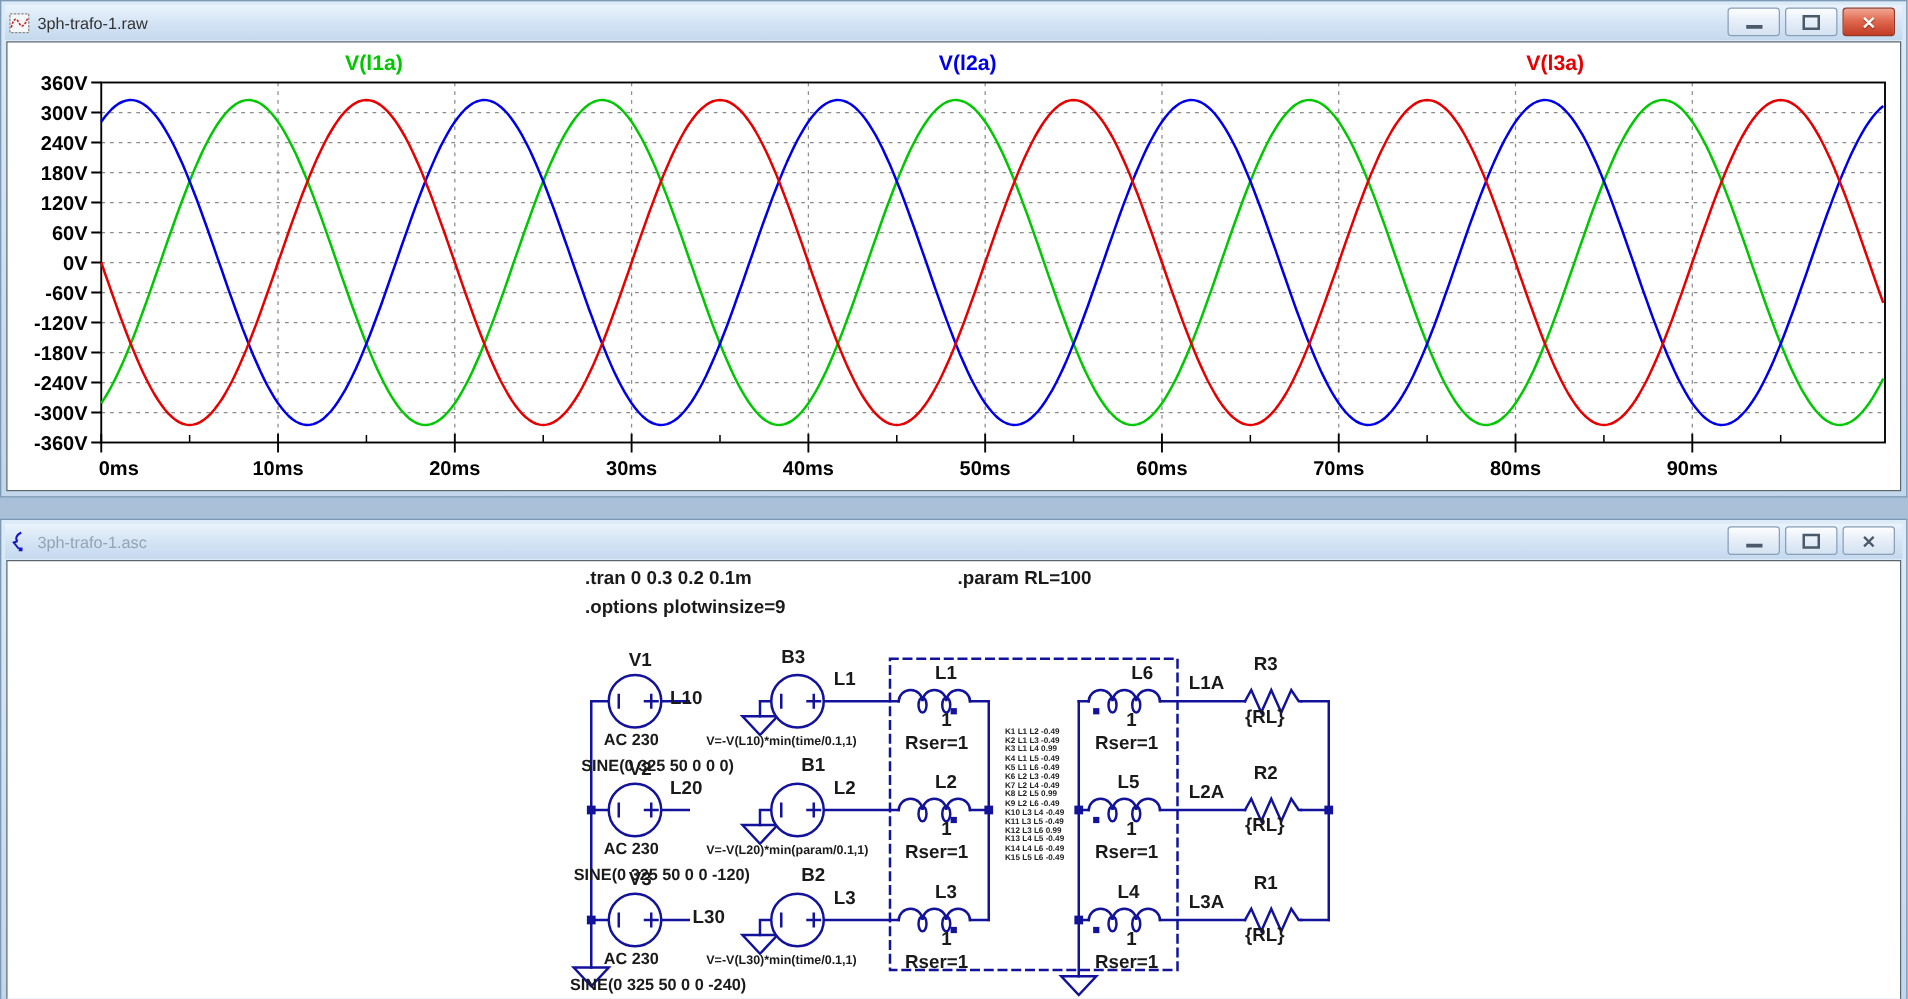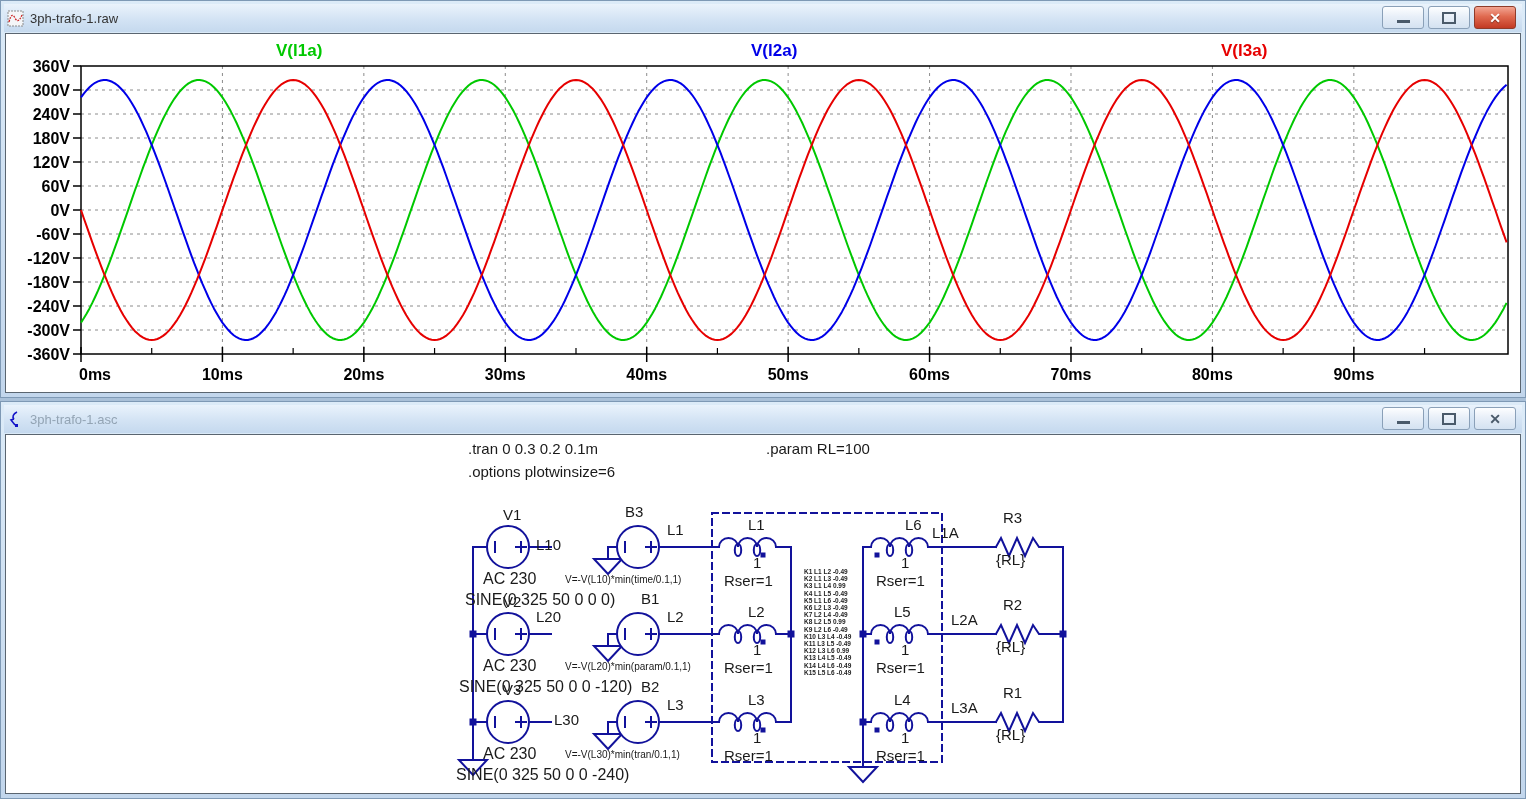--- a/index.html
+++ b/index.html
@@ -1,20 +1,20 @@
 <!DOCTYPE html>
 <html><head>
 <meta charset="utf-8">
 <style>
   html,body{margin:0;padding:0;}
   body{width:1526px;height:799px;overflow:hidden;background:#a9c0d8;
        font-family:"Liberation Sans",sans-serif;}
   .window{box-sizing:border-box;background:linear-gradient(#dcebf8,#c2d6ec);
           border:1px solid #7e99b5;padding:3px;position:relative;}
-  #win1{height:398px;margin-bottom:3px;}
+  #win1{height:398px;margin-bottom:17px;}
   #win2{height:398px;}
   .titlebar{height:28px;display:flex;align-items:center;position:relative;z-index:3;
             background:linear-gradient(#eaf3fc,#d3e3f4 55%,#c5d9ee);}
   .title-text{font-size:13px;margin-left:6px;color:#333;}
   .inactive .title-text{color:#93a4b4;}
   .win-icon{width:17px;height:17px;margin-left:3px;flex:0 0 auto;}
   .btns{position:absolute;right:6px;top:2px;display:flex;gap:4px;}
   .wbtn{width:40px;height:21px;border:1px solid #8aa0b8;border-radius:3px;
         background:linear-gradient(#fdfeff,#e8eff8 45%,#d4e2f1);
         display:flex;align-items:center;justify-content:center;cursor:pointer;}
@@ -22,23 +22,23 @@
   .glyph-min{width:13px;height:3px;background:#4a5a6a;margin-top:7px;}
   .glyph-max{width:10px;height:8px;border:2px solid #4a5a6a;}
   .glyph-x{font-size:14px;font-weight:bold;color:#4a5a6a;line-height:1;}
   .close-active .glyph-x{color:#fff;text-shadow:0 1px 1px #7c2213;}
   .client{position:absolute;left:4px;right:4px;top:32px;bottom:4px;background:#fff;
           border:1px solid #5a6570;overflow:hidden;}
   #plot-svg{display:block;}
   .tick{font:bold 16px "Liberation Sans",sans-serif;fill:#000;}
   .tracelabel{font:bold 17px "Liberation Sans",sans-serif;}
   
-  .s{position:absolute;z-index:2;white-space:nowrap;color:#1a1a1a;font-weight:normal;}
+  .s{position:absolute;z-index:2;white-space:nowrap;color:#1a1a1a;font-weight:bold;}
   .lbl{font-size:15px;}
-  .val{font-size:16px;}
+  .val{font-size:13px;}
   .expr{font-size:10px;}
   #kblock{position:absolute;left:803px;top:166px;z-index:2;}
   .kline{font-size:6.5px;line-height:7.2px;color:#222;font-weight:bold;white-space:nowrap;}
   #schem-svg{position:absolute;left:0;top:0;z-index:1;}
 </style>
 </head>
 <body>
 
 <div class="window" id="win1">
   <div class="titlebar">
@@ -234,36 +234,36 @@
       <rect x="759.5" y="237.5" width="5" height="5"></rect>
       <rect x="759.5" y="325.5" width="5" height="5"></rect>
       <rect x="873.5" y="150.5" width="5" height="5"></rect>
       <rect x="873.5" y="237.5" width="5" height="5"></rect>
       <rect x="873.5" y="325.5" width="5" height="5"></rect>
     </g>
   </svg>
 
   <span class="s lbl" style="left:467px;top:38px">.tran 0 0.3 0.2 0.1m</span>
   <span class="s lbl" style="left:765px;top:38px">.param RL=100</span>
-  <span class="s lbl" style="left:467px;top:61px">.options plotwinsize=6</span>
+  <span class="s lbl" style="left:467px;top:61px">.options plotwinsize=9</span>
 
   <span class="s lbl" style="left:502px;top:104px">V1</span>
   <span class="s lbl" style="left:535px;top:134px">L10</span>
   <span class="s val" style="left:482px;top:168px">AC 230</span>
   <span class="s val" style="left:464px;top:189px">SINE(0 325 50 0 0 0)</span>
   <span class="s lbl" style="left:624px;top:101px">B3</span>
   <span class="s lbl" style="left:666px;top:119px">L1</span>
   <span class="s expr" style="left:564px;top:172px">V=-V(L10)*min(time/0.1,1)</span>
   <span class="s lbl" style="left:747px;top:114px">L1</span>
   <span class="s lbl" style="left:752px;top:152px">1</span>
   <span class="s lbl" style="left:723px;top:170px">Rser=1</span>
   <span class="s lbl" style="left:904px;top:114px">L6</span>
   <span class="s lbl" style="left:900px;top:152px">1</span>
   <span class="s lbl" style="left:875px;top:170px">Rser=1</span>
-  <span class="s lbl" style="left:931px;top:122px">L1A</span>
+  <span class="s lbl" style="left:950px;top:122px">L1A</span>
   <span class="s lbl" style="left:1002px;top:107px">R3</span>
   <span class="s lbl" style="left:995px;top:149px">{RL}</span>
 
   <span class="s lbl" style="left:502px;top:191px">V2</span>
   <span class="s lbl" style="left:535px;top:206px">L20</span>
   <span class="s val" style="left:482px;top:255px">AC 230</span>
   <span class="s val" style="left:458px;top:276px">SINE(0 325 50 0 0 -120)</span>
   <span class="s lbl" style="left:640px;top:188px">B1</span>
   <span class="s lbl" style="left:666px;top:206px">L2</span>
   <span class="s expr" style="left:564px;top:259px">V=-V(L20)*min(param/0.1,1)</span>
@@ -276,21 +276,21 @@
   <span class="s lbl" style="left:950px;top:209px">L2A</span>
   <span class="s lbl" style="left:1002px;top:194px">R2</span>
   <span class="s lbl" style="left:995px;top:236px">{RL}</span>
 
   <span class="s lbl" style="left:502px;top:279px">V3</span>
   <span class="s lbl" style="left:553px;top:309px">L30</span>
   <span class="s val" style="left:482px;top:343px">AC 230</span>
   <span class="s val" style="left:455px;top:364px">SINE(0 325 50 0 0 -240)</span>
   <span class="s lbl" style="left:640px;top:276px">B2</span>
   <span class="s lbl" style="left:666px;top:294px">L3</span>
-  <span class="s expr" style="left:564px;top:347px">V=-V(L30)*min(tran/0.1,1)</span>
+  <span class="s expr" style="left:564px;top:347px">V=-V(L30)*min(time/0.1,1)</span>
   <span class="s lbl" style="left:747px;top:289px">L3</span>
   <span class="s lbl" style="left:752px;top:327px">1</span>
   <span class="s lbl" style="left:723px;top:345px">Rser=1</span>
   <span class="s lbl" style="left:893px;top:289px">L4</span>
   <span class="s lbl" style="left:900px;top:327px">1</span>
   <span class="s lbl" style="left:875px;top:345px">Rser=1</span>
   <span class="s lbl" style="left:950px;top:297px">L3A</span>
   <span class="s lbl" style="left:1002px;top:282px">R1</span>
   <span class="s lbl" style="left:995px;top:324px">{RL}</span>
 

